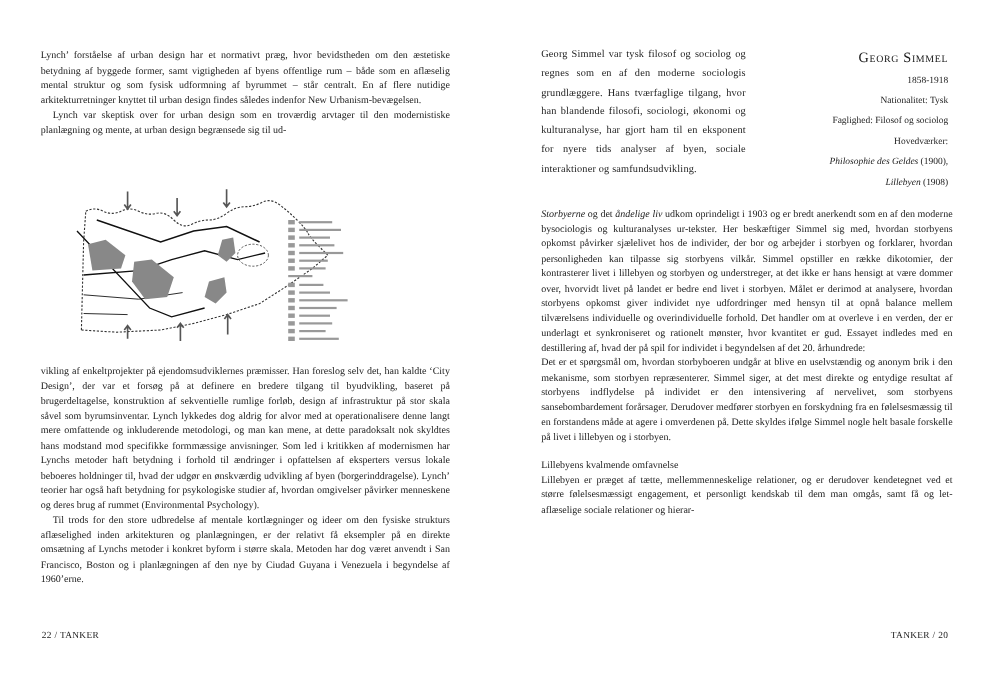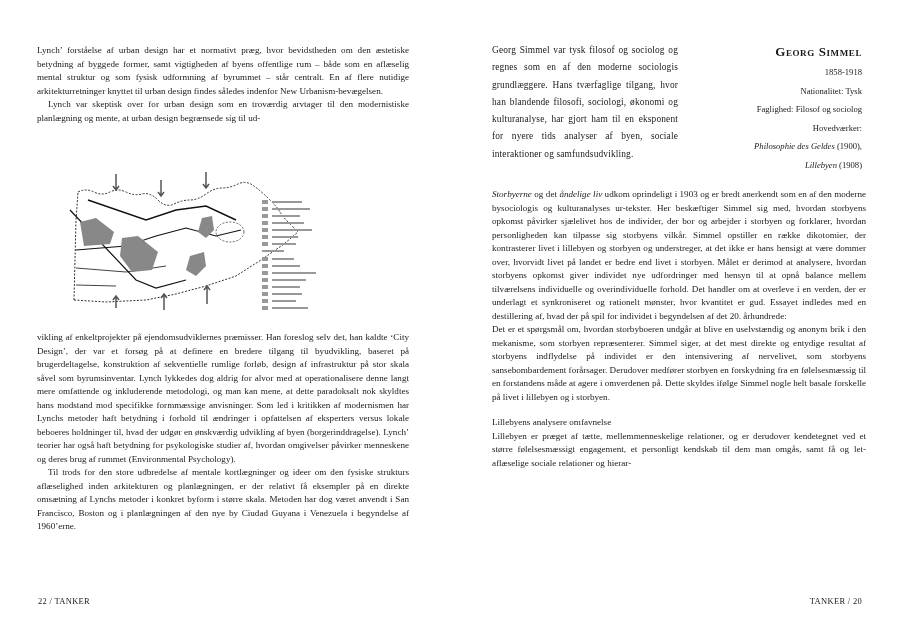--- a/index.html
+++ b/index.html
@@ -9,29 +9,29 @@
   .page-left { left: 0; padding-left: 24px; }
   .page-right { left: 450px; }
   .col { position: absolute; font-size: 9.1px; line-height: 13.5px; text-align: justify;
          hyphens: manual; }
   .col p { margin: 0; }
   .col p.indent { text-indent: 11px; }
   .left-top { left: 37px; top: 44px; width: 372px; }
   .left-bottom { left: 37px; top: 331px; width: 372px; }
   .figure { position: absolute; left: 66px; top: 160px; width: 320px; height: 155px; }
   .figure svg { width: 100%; height: 100%; display: block; }
-  .folio { position: absolute; top: 596px; font-size: 8.5px; letter-spacing: 0.3px; }
+  .folio { position: absolute; top: 572px; font-size: 8.5px; letter-spacing: 0.3px; }
   .folio-left { left: 38px; }
   .folio-right { right: 38px; text-align: right; }
 
   .intro { position: absolute; left: 42px; top: 42px; width: 186px; font-size: 9.4px;
            line-height: 17.3px; text-align: justify; letter-spacing: 0.15px; }
   .sidebar { position: absolute; right: 38px; top: 43px; width: 190px; text-align: right;
              font-size: 8.6px; line-height: 18.5px; }
-  .sidebar .name { font-size: 13px; font-weight: bold; font-variant: small-caps;
+  .sidebar .name { font-size: 13px; font-weight: normal; font-variant: small-caps;
                    letter-spacing: 0.6px; line-height: 18px; margin-bottom: 2px; text-align: right; }
   .sidebar .line { display: block; }
   .right-main { left: 42px; top: 188px; width: 374px; }
   .subhead { font-style: normal; }
   .quote { margin: 10px 20px 12px 10px !important; font-style: italic; font-size: 8.7px;
            line-height: 12.5px; text-align: left; }
   .gap { height: 12px; }
   em { font-style: italic; }
 </style>
 </head>
@@ -123,18 +123,18 @@
     <span class="line">Faglighed: Filosof og sociolog</span>
     <span class="line">Hovedværker:</span>
     <span class="line"><em>Philosophie des Geldes</em><span> (1900),</span></span>
     <span class="line"><em>Lillebyen</em><span> (1908)</span></span>
   </div>
 
   <div class="col right-main">
     <p><em>Storbyerne</em><span> og det </span><em>åndelige liv</em><span> udkom oprindeligt i 1903 og er bredt anerkendt som en af den moderne bysociologis og kulturanalyses ur-tekster. Her beskæftiger Simmel sig med, hvordan storbyens opkomst påvirker sjælelivet hos de individer, der bor og arbejder i storbyen og forklarer, hvordan personligheden kan tilpasse sig storbyens vilkår. Simmel opstiller en række dikotomier, der kontrasterer livet i lillebyen og storbyen og understreger, at det ikke er hans hensigt at være dommer over, hvorvidt livet på landet er bedre end livet i storbyen. Målet er derimod at analysere, hvordan storbyens opkomst giver individet nye udfordringer med hensyn til at opnå balance mellem tilværelsens individuelle og overindividuelle forhold. Det handler om at overleve i en verden, der er underlagt et synkroniseret og rationelt mønster, hvor kvantitet er gud. Essayet indledes med en destillering af, hvad der på spil for individet i begyndelsen af det 20. århundrede:</span></p>
     <p>Det er et spørgsmål om, hvordan storbyboeren undgår at blive en uselvstændig og anonym brik i den mekanisme, som storbyen repræsenterer. Simmel siger, at det mest direkte og entydige resultat af storbyens indflydelse på individet er den intensivering af nervelivet, som storbyens sansebombardement forårsager. Derudover medfører storbyen en forskydning fra en følelsesmæssig til en forstandens måde at agere i omverdenen på. Dette skyldes ifølge Simmel nogle helt basale forskelle på livet i lillebyen og i storbyen.</p>
     <div class="gap"></div>
-    <p class="subhead">Lillebyens analysere omfavnelse</p>
+    <p class="subhead">Lillebyens kvalmende omfavnelse</p>
     <p>Lillebyen er præget af tætte, mellemmenneskelige relationer, og er derudover kendetegnet ved et større følelsesmæssigt engagement, et personligt kendskab til dem man omgås, samt få og let-aflæselige sociale relationer og hierar-</p>
   </div>
 
   <div class="folio folio-right">TANKER / 20</div>
 </div>
 
 </body></html>

